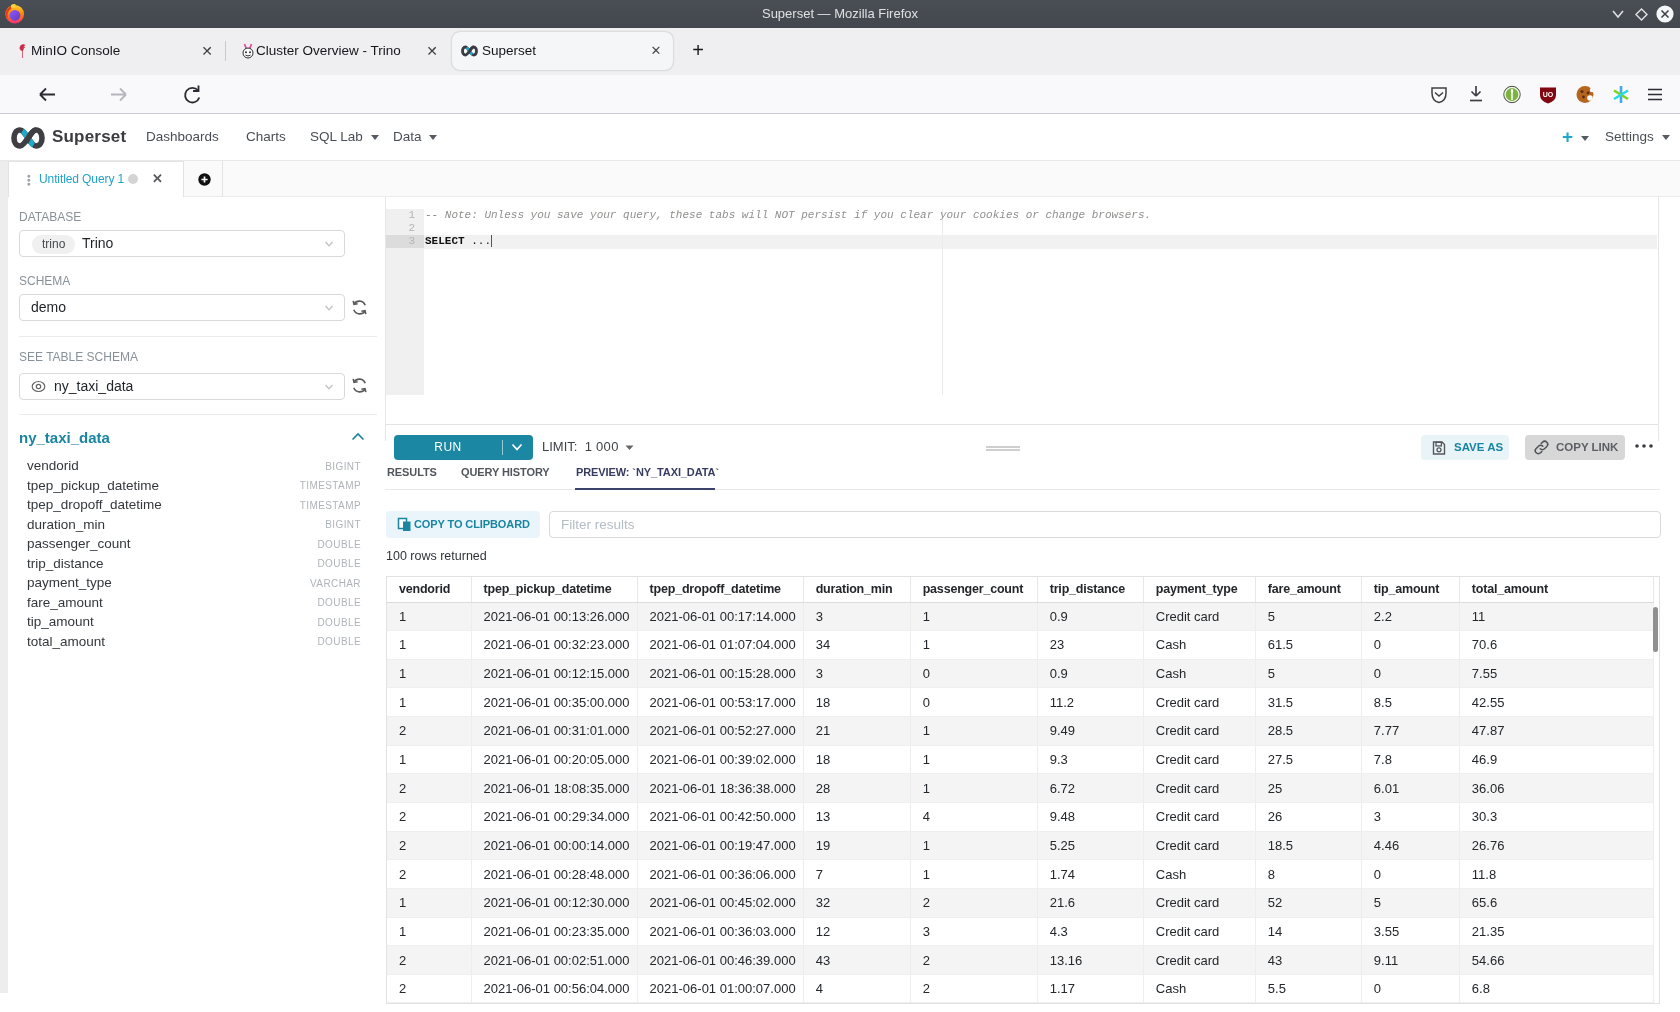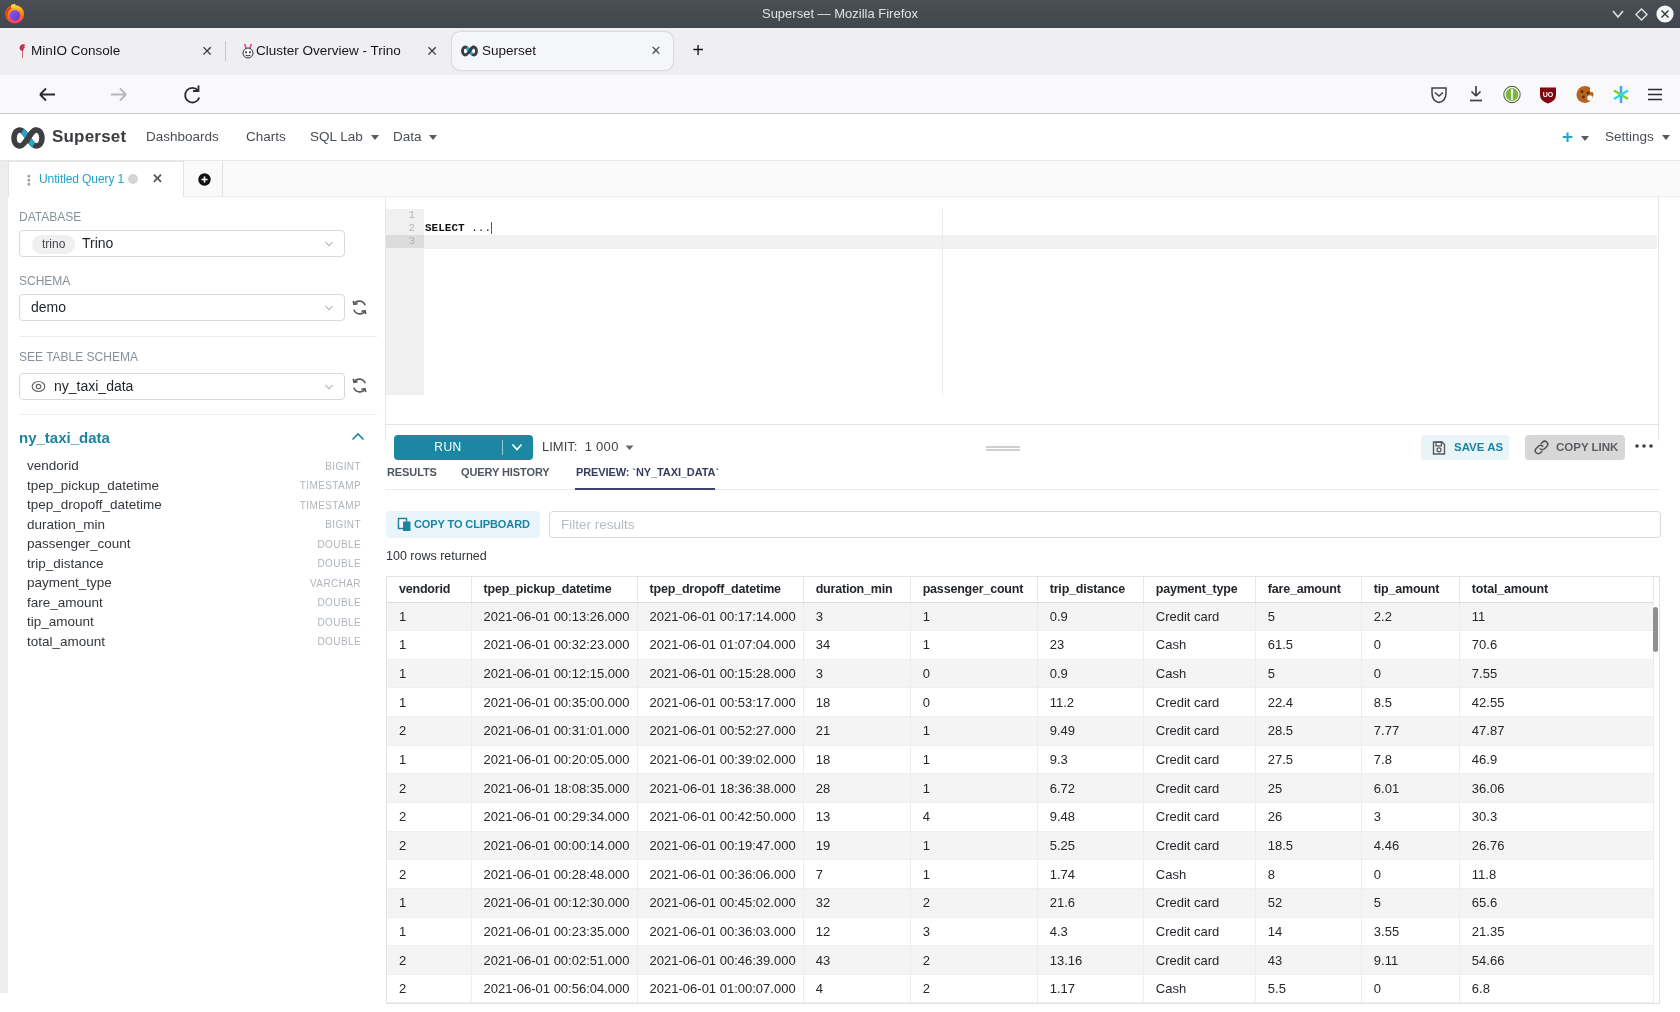--- a/index.html
+++ b/index.html
@@ -322,20 +322,21 @@
 
 <div id="editorpanel">
   <div class="abs" style="left:38px;top:38.2px;right:1px;height:13.4px;background:#f1f1f1"></div>
   <div class="abs" style="left:556px;top:12px;width:1px;height:186px;background:#ebebeb"></div>
   <div id="acegutter">
     <div>1</div>
       <div>2</div>
       <div style="background:#dcdcdc">3</div>
   </div>
   <div id="acecode">
+    <div class="ln" style="color:#8e908c;font-style:italic">-- Note: Unless you save your query, these tabs will NOT persist if you clear your cookies or change browsers.</div>
     <div class="ln"></div>
     <div class="ln" style="color:#111"><b>SELECT</b> ...<span style="border-left:1.5px solid #555">&nbsp;</span></div>
   </div>
   <div id="runtoolbar">
     <div class="abs" style="left:8px;top:10px;width:139px;height:25px;background:#1b87a3;border-radius:4px">
       <div class="abs" style="left:0;width:108px;top:0;height:25px;text-align:center;line-height:25px;color:#fff;font-size:12px;letter-spacing:.5px">RUN</div>
       <div class="abs" style="left:108px;top:5px;width:1px;height:15px;background:rgba(255,255,255,.55)"></div>
       <svg class="abs" style="left:117px;top:8px" width="12" height="9" viewBox="0 0 12 9">
           <path d="M1.5 1.5 L6 6.5 L10.5 1.5" stroke="#fff" stroke-width="1.8" fill="none"></path>
         </svg>
@@ -451,21 +452,21 @@
           <td>7.55</td>
         </tr>
 <tr>
           <td>1</td>
           <td>2021-06-01 00:35:00.000</td>
           <td>2021-06-01 00:53:17.000</td>
           <td>18</td>
           <td>0</td>
           <td>11.2</td>
           <td>Credit card</td>
-          <td>22.4</td>
+          <td>31.5</td>
           <td>8.5</td>
           <td>42.55</td>
         </tr>
 <tr class="odd">
           <td>2</td>
           <td>2021-06-01 00:31:01.000</td>
           <td>2021-06-01 00:52:27.000</td>
           <td>21</td>
           <td>1</td>
           <td>9.49</td>

